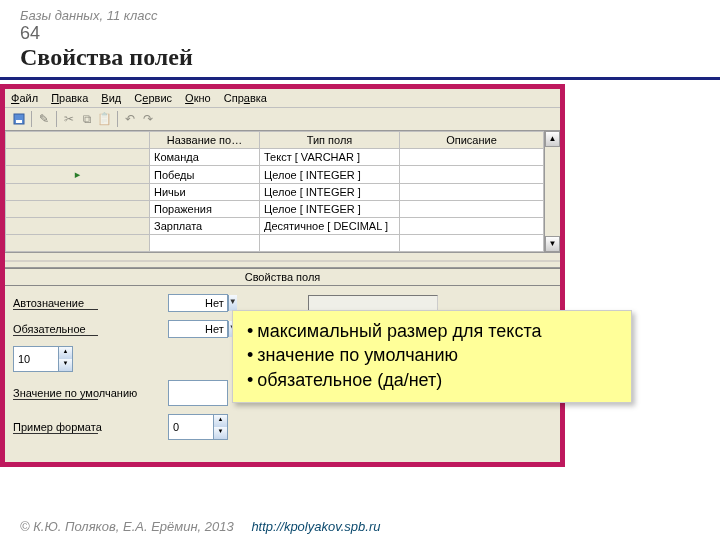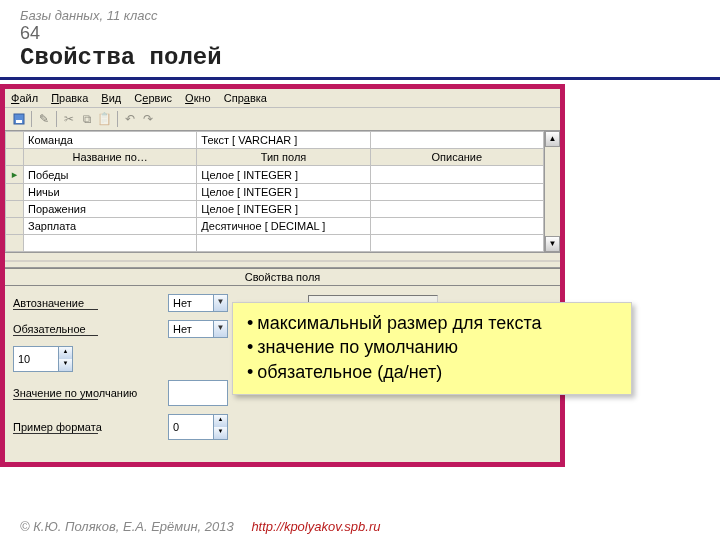--- a/index.html
+++ b/index.html
@@ -1,19 +1,19 @@
 <!DOCTYPE html>
 <html><head>
 <meta charset="utf-8">
 <style>
   * { box-sizing: border-box; margin: 0; padding: 0; }
   body { font-family: Arial, sans-serif; font-size: 12px; background: #fff; width: 720px; height: 540px; position: relative; overflow: hidden; }
   .slide-header { display: flex; justify-content: space-between; padding: 8px 20px 0; color: #888; font-style: italic; font-size: 13px; flex-direction: column; }
   .slide-page { font-size: 18px; color: #666; font-style: normal; }
-  .slide-title { font-family: Liberation Mono, monospace; font-size: 24px; font-weight: bold; color: #222; padding: 0 20px 6px; }
+  .slide-title { font-family: Liberation Serif, serif; font-size: 24px; font-weight: bold; color: #222; padding: 0 20px 6px; }
   .title-rule { height: 3px; background: #1a237e; margin: 0 0 4px 0; }
   .app { border: 5px solid #be185d; margin: 0; background: #ece9d8; width: 565px; }
   .menubar { background: #ece9d8; padding: 3px 6px; border-bottom: 1px solid #c0c0c0; font-size: 11px; }
   .menubar span { margin-right: 10px; }
   .menubar u { text-decoration: underline; }
   .toolbar { background: #ece9d8; padding: 3px 6px; border-bottom: 1px solid #999; display: flex; gap: 2px; align-items: center; }
   .tb-icon { width: 16px; height: 16px; display: inline-flex; align-items: center; justify-content: center; border: 1px solid transparent; }
   .tb-sep { width: 1px; height: 16px; background: #aaa; margin: 0 2px; }
   .table-wrap { background: #fff; }
   table.grid { border-collapse: collapse; width: 100%; table-layout: fixed; }
@@ -22,37 +22,37 @@
   table.grid td.rowhead { background: #ece9d8; width: 18px; text-align: center; color: #2a7d2a; }
   .col-name { width: 110px; }
   .col-type { width: 140px; }
   .divider { height: 16px; background: #ece9d8; border-top: 1px solid #999; border-bottom: 1px solid #999; position: relative; }
   .divider::before { content: ""; position: absolute; left: 0; right: 0; top: 7px; height: 2px; background: #d4d0c8; }
   .props-header { border-top: 1px solid #888; border-bottom: 1px solid #888; background: #ece9d8; padding: 2px 10px; text-align: center; font-size: 11px; }
   .props { padding: 8px 8px 14px; background: #ece9d8; }
   .prow { display: flex; align-items: center; margin-bottom: 8px; }
   .plabel { width: 155px; font-size: 11px; position: relative; }
   .plabel.u::after { content: ""; position: absolute; left: 0; bottom: -1px; width: 85px; border-bottom: 1px solid #333; }
-  .combo { display: inline-flex; border: 1px solid #7f9db9; background: #fff; height: 18px; width: 60px; align-items: center; font-size: 11px; }
+  .combo { display: inline-flex; border: 1px solid #7f9db9; background: #fff; height: 18px; width: 60px; align-items: center; font-size: 11px; padding-left: 32px; }
   .combo span { flex: 1; padding: 0 4px; }
   .combo .cbtn { width: 14px; height: 100%; background: linear-gradient(#f5f9fd,#c7d8ed); border-left: 1px solid #7f9db9; text-align: center; font-size: 8px; line-height: 14px; color: #333; }
   .tinput { border: 1px solid #7f9db9; background: #fff; height: 18px; width: 60px; font-size: 11px; padding: 12px 4px; }
   .spin { display: inline-flex; }
   .spin .btns { display: flex; flex-direction: column; border: 1px solid #7f9db9; border-left: none; width: 14px; }
   .spin .btns div { flex: 1; background: linear-gradient(#f5f9fd,#c7d8ed); font-size: 6px; text-align:center; line-height:8px; }
   .extra-box { border: 1px inset #ccc; background: #efefe8; width: 130px; height: 16px; margin-left: 80px; }
-  .callout { position: absolute; left: 232px; top: 302px; width: 400px; background: #ffff99; border: 1px solid #ccc; padding: 8px 14px 10px; font-size: 18px; line-height: 1.35; box-shadow: 3px 3px 5px rgba(0,0,0,0.25); }
+  .callout { position: absolute; left: 232px; top: 310px; width: 400px; background: #ffff99; border: 1px solid #ccc; padding: 8px 14px 10px; font-size: 18px; line-height: 1.35; box-shadow: 3px 3px 5px rgba(0,0,0,0.25); }
   .callout ul { list-style: none; }
   .callout li::before { content: "•"; margin-right: 4px; }
   .scrollbar-v { position: absolute; right: 0; top: 0; bottom: 0; width: 16px; background: #ece9d8; border-left: 1px solid #999; display: flex; flex-direction: column; }
   .sb-btn { height: 16px; background: linear-gradient(#fefefe,#cfcfcf); border: 1px solid #9a9a9a; font-size: 8px; text-align:center; line-height:13px; }
   .sb-track { flex: 1; background: #ece9d8; }
   .app-body { position: relative; }
   .footer { position: absolute; bottom: 6px; left: 20px; font-size: 13px; color: #888; font-style: italic; }
-  .footer a { color: #b91c1c; text-decoration: none; margin-left: 14px; }
+  .footer a { color: #0c4a6e; text-decoration: none; margin-left: 14px; }
 </style>
 </head>
 <body>
 
 <div class="slide-header">
   <span>Базы данных, 11 класс</span>
   <span class="slide-page">64</span>
 </div>
 <div class="slide-title">Свойства полей</div>
 <div class="title-rule"></div>
@@ -82,31 +82,31 @@
     <span class="tb-sep"></span>
     <span class="tb-icon" style="opacity:.4">↶</span>
     <span class="tb-icon" style="opacity:.4">↷</span>
   </div>
 
   <div class="app-body">
     <div class="table-wrap" style="padding-right:16px;">
       <table class="grid">
         <tbody>
             <tr>
-              <td class="rowhead"></td>
-              <td>Команда</td>
-              <td>Текст [ VARCHAR ]</td>
-              <td></td>
-            </tr>
-        <tr>
           <th class="rowhead"></th>
           <th class="col-name">Название по…</th>
           <th class="col-type">Тип поля</th>
           <th>Описание</th>
         </tr>
+        <tr>
+              <td class="rowhead"></td>
+              <td>Команда</td>
+              <td>Текст [ VARCHAR ]</td>
+              <td></td>
+            </tr>
         <tr>
               <td class="rowhead">▸</td>
               <td>Победы</td>
               <td>Целое [ INTEGER ]</td>
               <td></td>
             </tr>
         <tr>
               <td class="rowhead"></td>
               <td>Ничьи</td>
               <td>Целое [ INTEGER ]</td>

